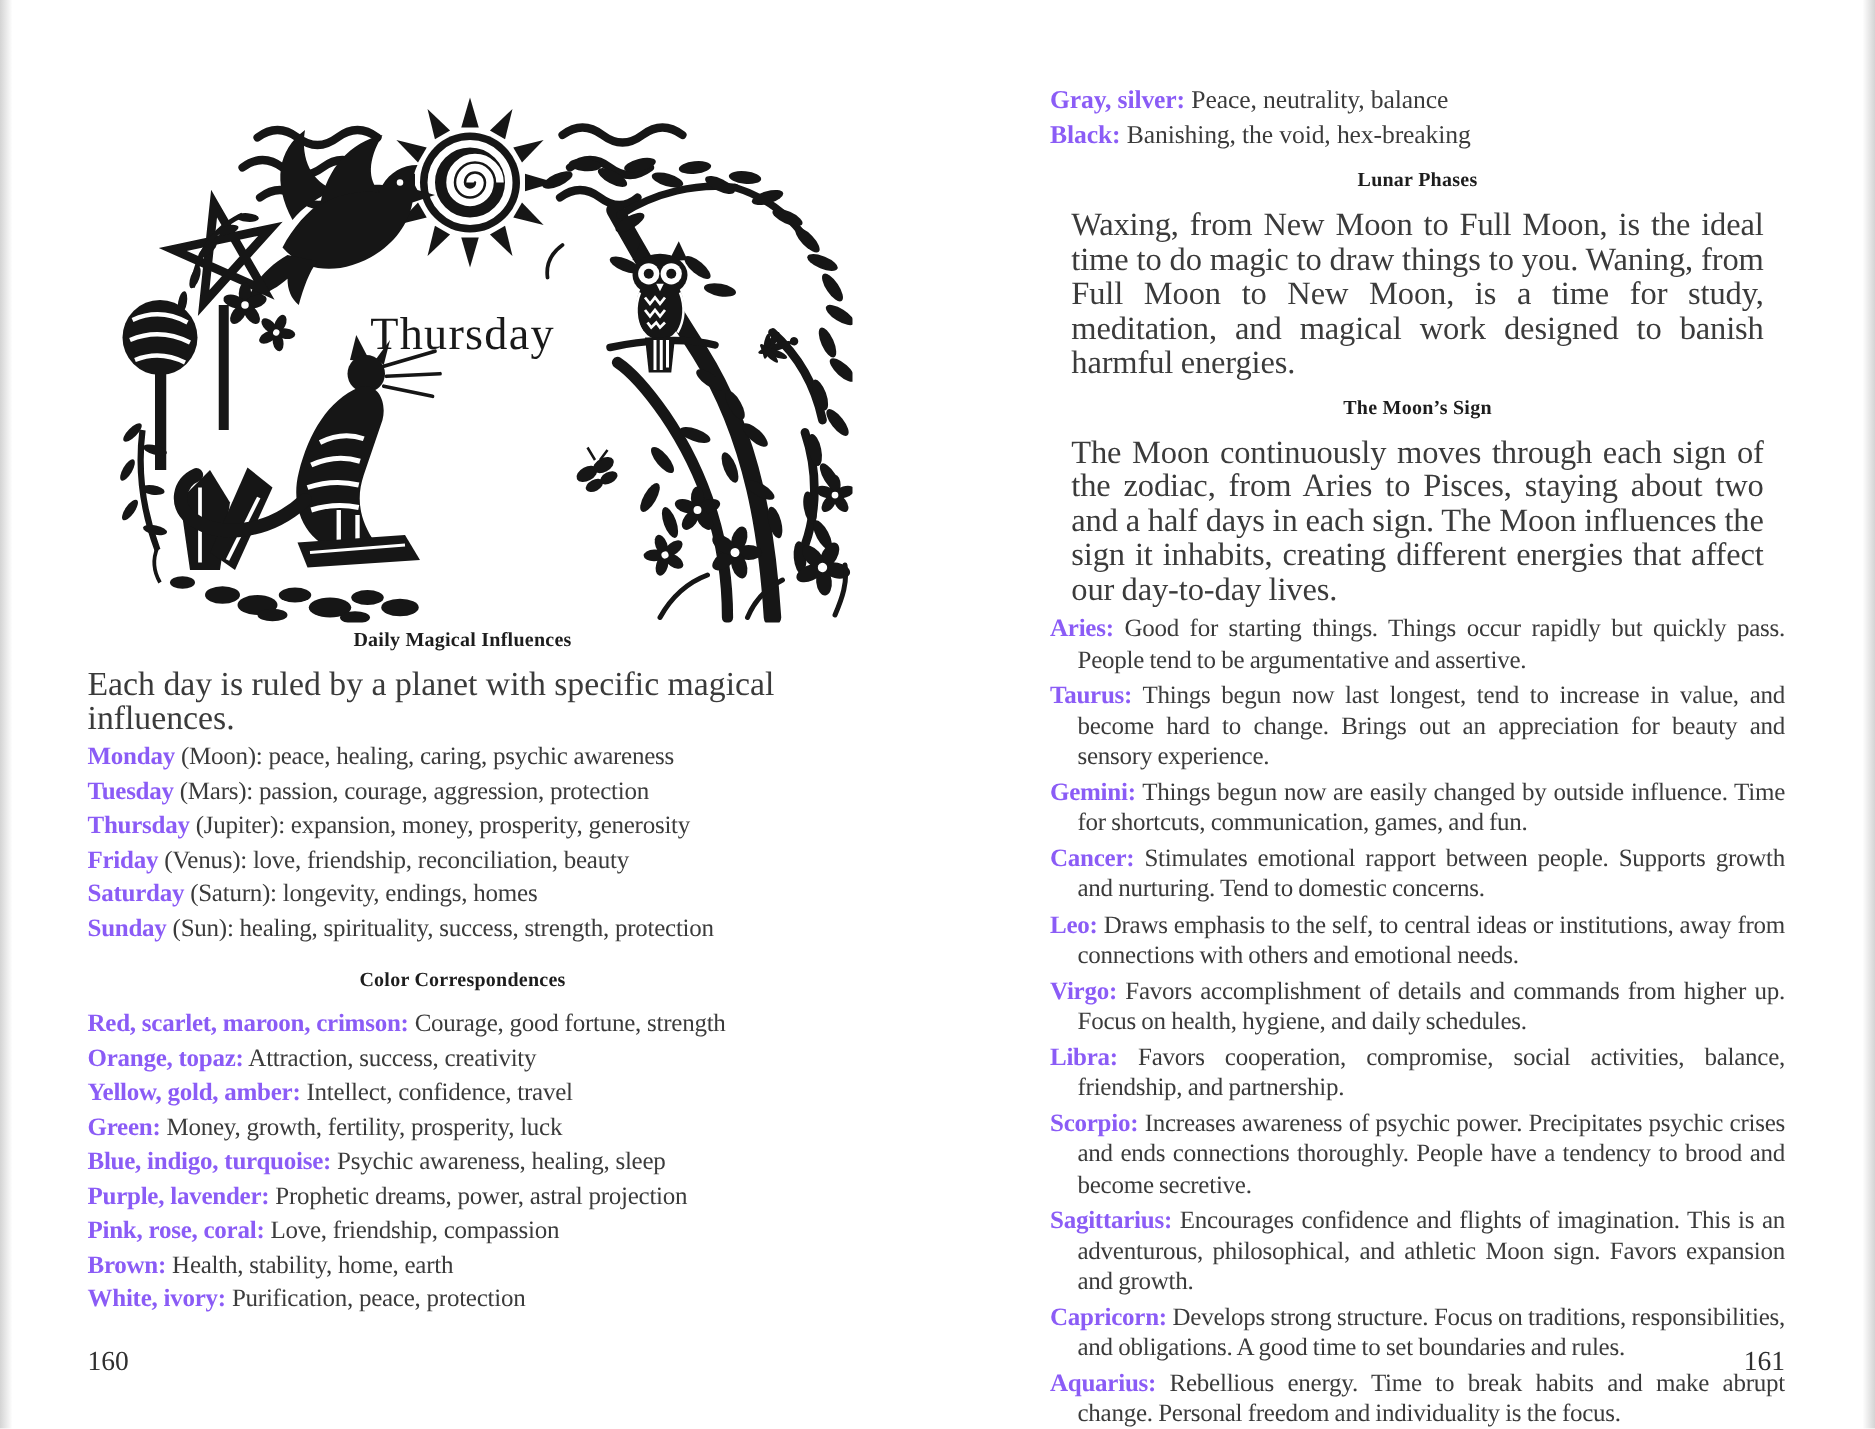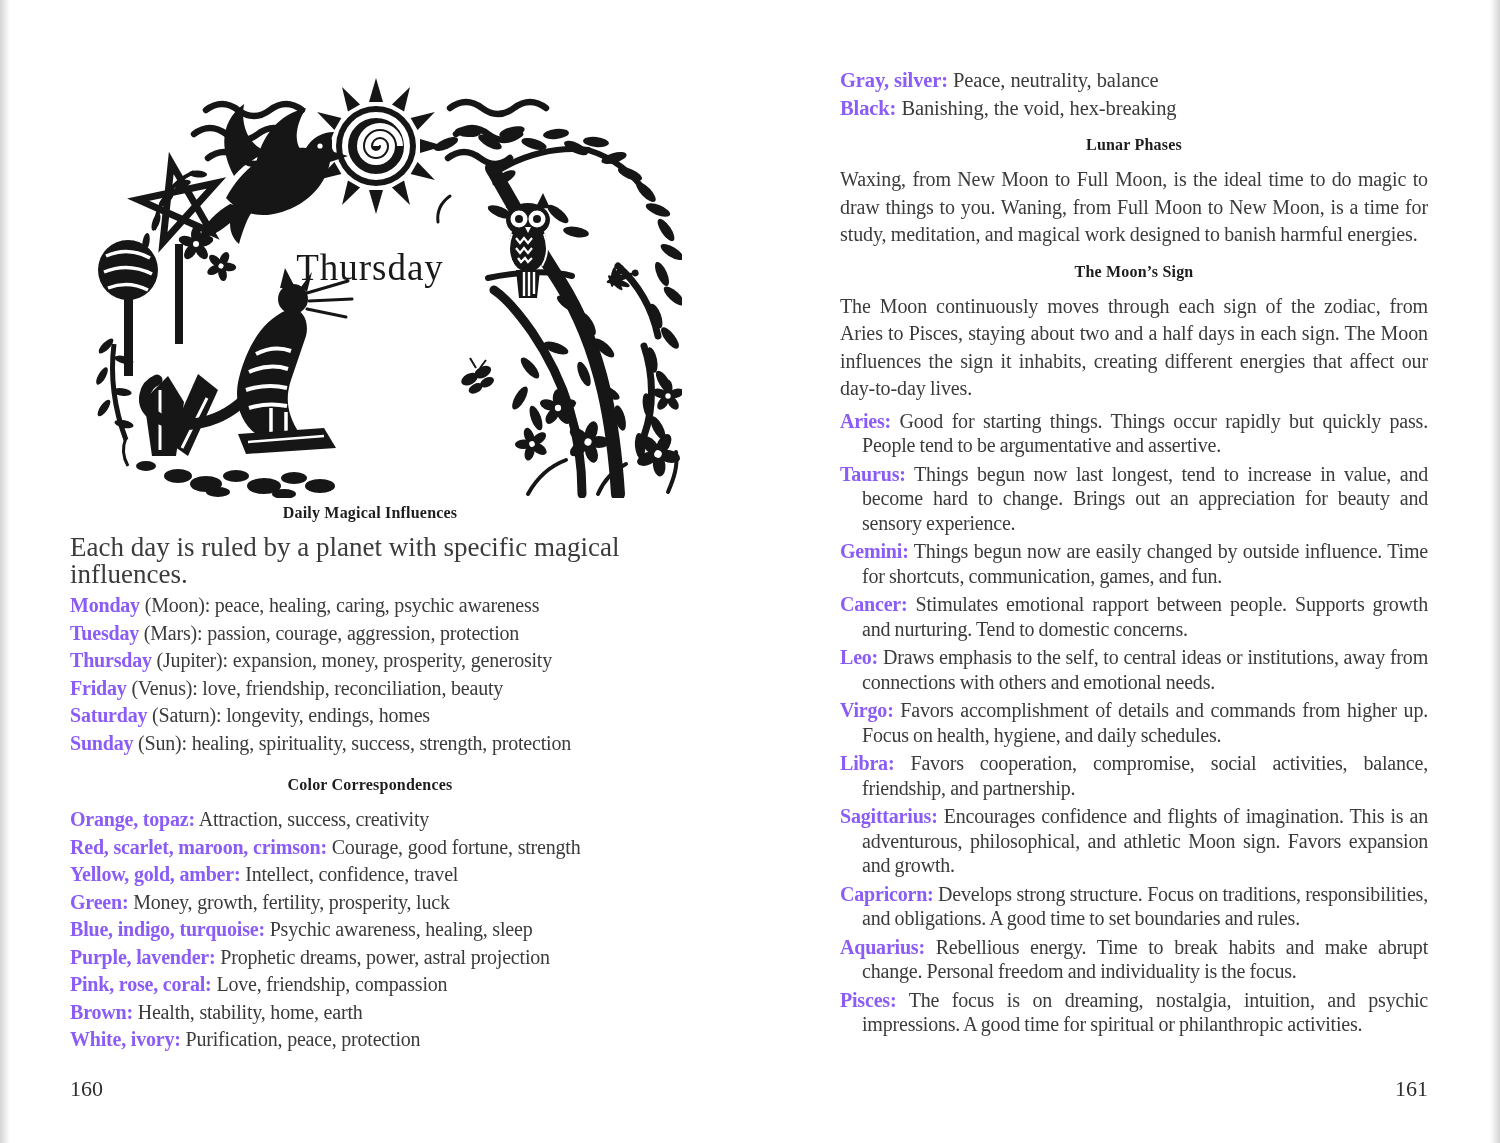--- a/index.html
+++ b/index.html
@@ -20,22 +20,22 @@
   .shead{font-size:16px;line-height:30px;font-weight:700;color:#1d1d1d;text-align:center;
          margin:0 0 6px;letter-spacing:0.2px;}
   .colors-head{margin-top:13px;}
   .right-col .shead{margin:8px 0 6px;}
 
   .intro{font-size:27px;line-height:27px;margin:0 0 4px;}
   .entry{font-size:20px;line-height:27.5px;letter-spacing:-0.2px;}
   .entry strong{font-weight:700;color:#8b5cf6;}
   .list.daily .entry,.list.colors .entry{white-space:nowrap;}
   .entry.cont-entry{font-size:20.5px;line-height:28px;letter-spacing:-0.1px;white-space:nowrap;}
-  .para{font-size:20px;line-height:27.5px;letter-spacing:-0.1px;word-spacing:-0.5px;
-        text-align:justify;margin:0 0 2px;}
+  .para{font-size:26px;line-height:27.5px;letter-spacing:-0.1px;word-spacing:-0.5px;
+        text-align:justify;margin:0 17px 2px;}
   .list.zodiac{margin-top:6px;}
   .entry.z{line-height:24.5px;text-align:justify;padding-left:22px;text-indent:-22px;
            margin-bottom:4px;word-spacing:-0.5px;white-space:normal;}
 
   .pageno{position:absolute;font-size:22px;color:#2f2f2f;}
   .pn-left{left:70px;top:1076px;}
   .pn-right{left:840px;width:588px;text-align:right;top:1076px;}
 </style>
 </head>
 <body>
@@ -272,22 +272,22 @@
           <div class="entry"><strong>Monday</strong><span> (Moon): peace, healing, caring, psychic awareness</span></div>
           <div class="entry"><strong>Tuesday</strong><span> (Mars): passion, courage, aggression, protection</span></div>
           <div class="entry"><strong>Thursday</strong><span> (Jupiter): expansion, money, prosperity, generosity</span></div>
           <div class="entry"><strong>Friday</strong><span> (Venus): love, friendship, reconciliation, beauty</span></div>
           <div class="entry"><strong>Saturday</strong><span> (Saturn): longevity, endings, homes</span></div>
           <div class="entry"><strong>Sunday</strong><span> (Sun): healing, spirituality, success, strength, protection</span></div>
         </div>
 
       <h2 class="shead colors-head">Color Correspondences</h2>
       <div class="list colors">
+          <div class="entry"><strong>Red, scarlet, maroon, crimson:</strong><span> Courage, good fortune, strength</span></div>
           <div class="entry"><strong>Orange, topaz:</strong><span> Attraction, success, creativity</span></div>
-          <div class="entry"><strong>Red, scarlet, maroon, crimson:</strong><span> Courage, good fortune, strength</span></div>
           <div class="entry"><strong>Yellow, gold, amber:</strong><span> Intellect, confidence, travel</span></div>
           <div class="entry"><strong>Green:</strong><span> Money, growth, fertility, prosperity, luck</span></div>
           <div class="entry"><strong>Blue, indigo, turquoise:</strong><span> Psychic awareness, healing, sleep</span></div>
           <div class="entry"><strong>Purple, lavender:</strong><span> Prophetic dreams, power, astral projection</span></div>
           <div class="entry"><strong>Pink, rose, coral:</strong><span> Love, friendship, compassion</span></div>
           <div class="entry"><strong>Brown:</strong><span> Health, stability, home, earth</span></div>
           <div class="entry"><strong>White, ivory:</strong><span> Purification, peace, protection</span></div>
         </div>
     </div>
 
@@ -308,20 +308,21 @@
       <p class="para">The Moon continuously moves through each sign of the zodiac, from Aries to Pisces, staying about two and a half days in each sign. The Moon influences the sign it inhabits, creating different energies that affect our day-to-day lives.</p>
 
       <div class="list zodiac">
           <div class="entry z"><strong>Aries:</strong><span> Good for starting things. Things occur rapidly but quickly pass. People tend to be argumentative and assertive.</span></div>
           <div class="entry z"><strong>Taurus:</strong><span> Things begun now last longest, tend to increase in value, and become hard to change. Brings out an appreciation for beauty and sensory experience.</span></div>
           <div class="entry z"><strong>Gemini:</strong><span> Things begun now are easily changed by outside influence. Time for shortcuts, communication, games, and fun.</span></div>
           <div class="entry z"><strong>Cancer:</strong><span> Stimulates emotional rapport between people. Supports growth and nurturing. Tend to domestic concerns.</span></div>
           <div class="entry z"><strong>Leo:</strong><span> Draws emphasis to the self, to central ideas or institutions, away from connections with others and emotional needs.</span></div>
           <div class="entry z"><strong>Virgo:</strong><span> Favors accomplishment of details and commands from higher up. Focus on health, hygiene, and daily schedules.</span></div>
           <div class="entry z"><strong>Libra:</strong><span> Favors cooperation, compromise, social activities, balance, friendship, and partnership.</span></div>
+          <div class="entry z"><strong>Scorpio:</strong><span> Increases awareness of psychic power. Precipitates psychic crises and ends connections thoroughly. People have a tendency to brood and become secretive.</span></div>
           <div class="entry z"><strong>Sagittarius:</strong><span> Encourages confidence and flights of imagination. This is an adventurous, philosophical, and athletic Moon sign. Favors expansion and growth.</span></div>
           <div class="entry z"><strong>Capricorn:</strong><span> Develops strong structure. Focus on traditions, responsibilities, and obligations. A good time to set boundaries and rules.</span></div>
           <div class="entry z"><strong>Aquarius:</strong><span> Rebellious energy. Time to break habits and make abrupt change. Personal freedom and individuality is the focus.</span></div>
           <div class="entry z"><strong>Pisces:</strong><span> The focus is on dreaming, nostalgia, intuition, and psychic impressions. A good time for spiritual or philanthropic activities.</span></div>
         </div>
     </div>
 
     <div class="pageno pn-right">161</div>
   </section>
 </main>

